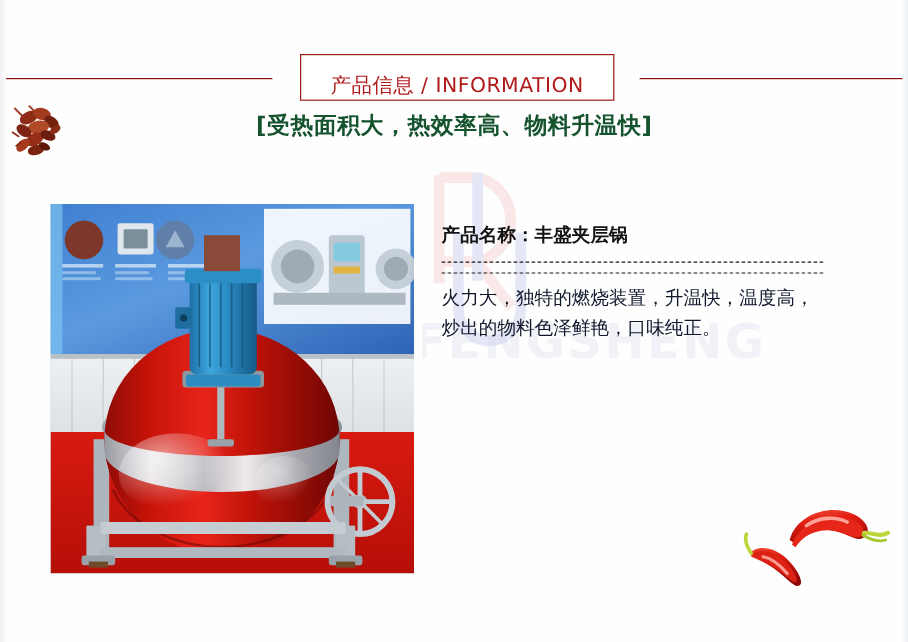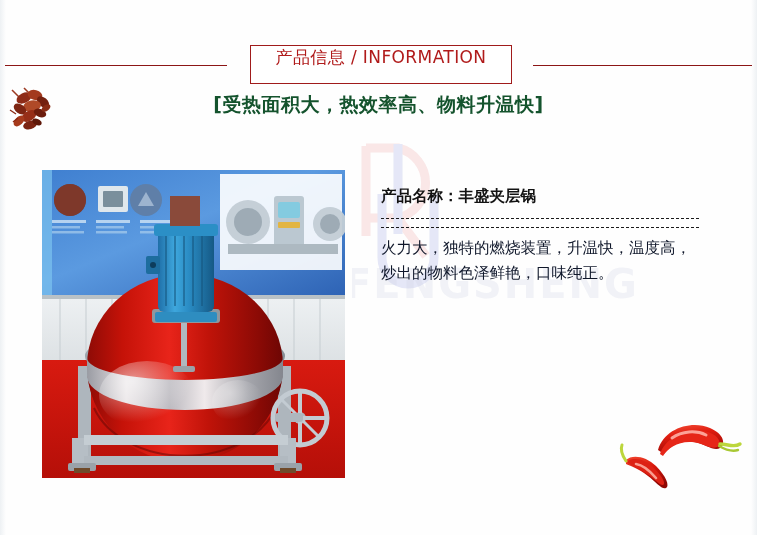--- a/index.html
+++ b/index.html
@@ -47,21 +47,21 @@
 
   .title-box {
     position: absolute;
     left: 250px;
     top: 45px;
     width: 260px;
     height: 37px;
     border: 1.6px solid #a01b1b;
     background: #ffffff;
     display: flex;
-    align-items: flex-start;
+    align-items: flex-end;
     justify-content: center;
   }
   .title-box .title-text {
     color: #b01a1a;
     font-size: 17px;
     letter-spacing: 0.4px;
     white-space: nowrap;
     font-family: "DejaVu Sans", "Liberation Sans", sans-serif;
   }
 
@@ -118,21 +118,21 @@
     top: 138px;
     width: 300px;
     height: 200px;
     pointer-events: none;
     opacity: 0.55;
   }
 
   
   .specs {
     position: absolute;
-    left: 381px;
+    left: 368px;
     top: 182px;
     width: 330px;
   }
   .spec-line {
     color: #131313;
     font-size: 15.5px;
     line-height: 29px;
     white-space: nowrap;
     font-family: "DejaVu Sans", "Liberation Sans", sans-serif;
   }

